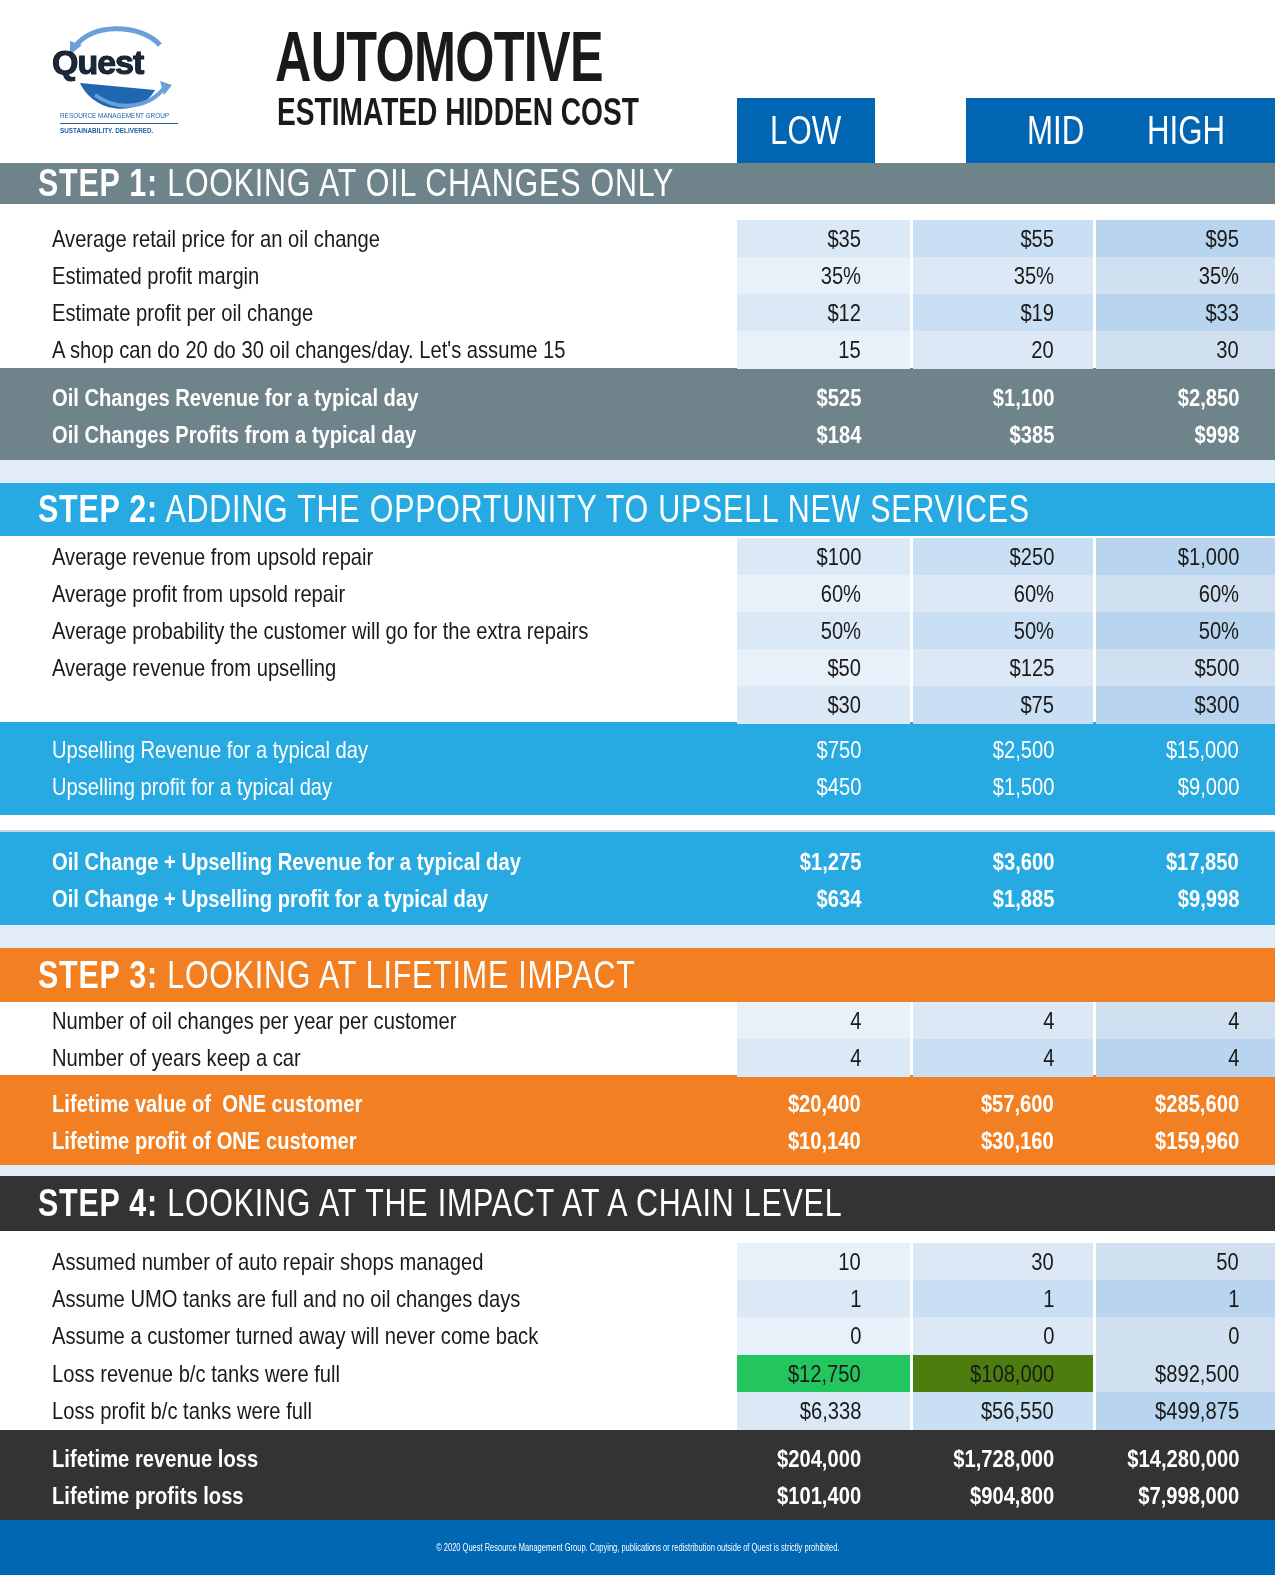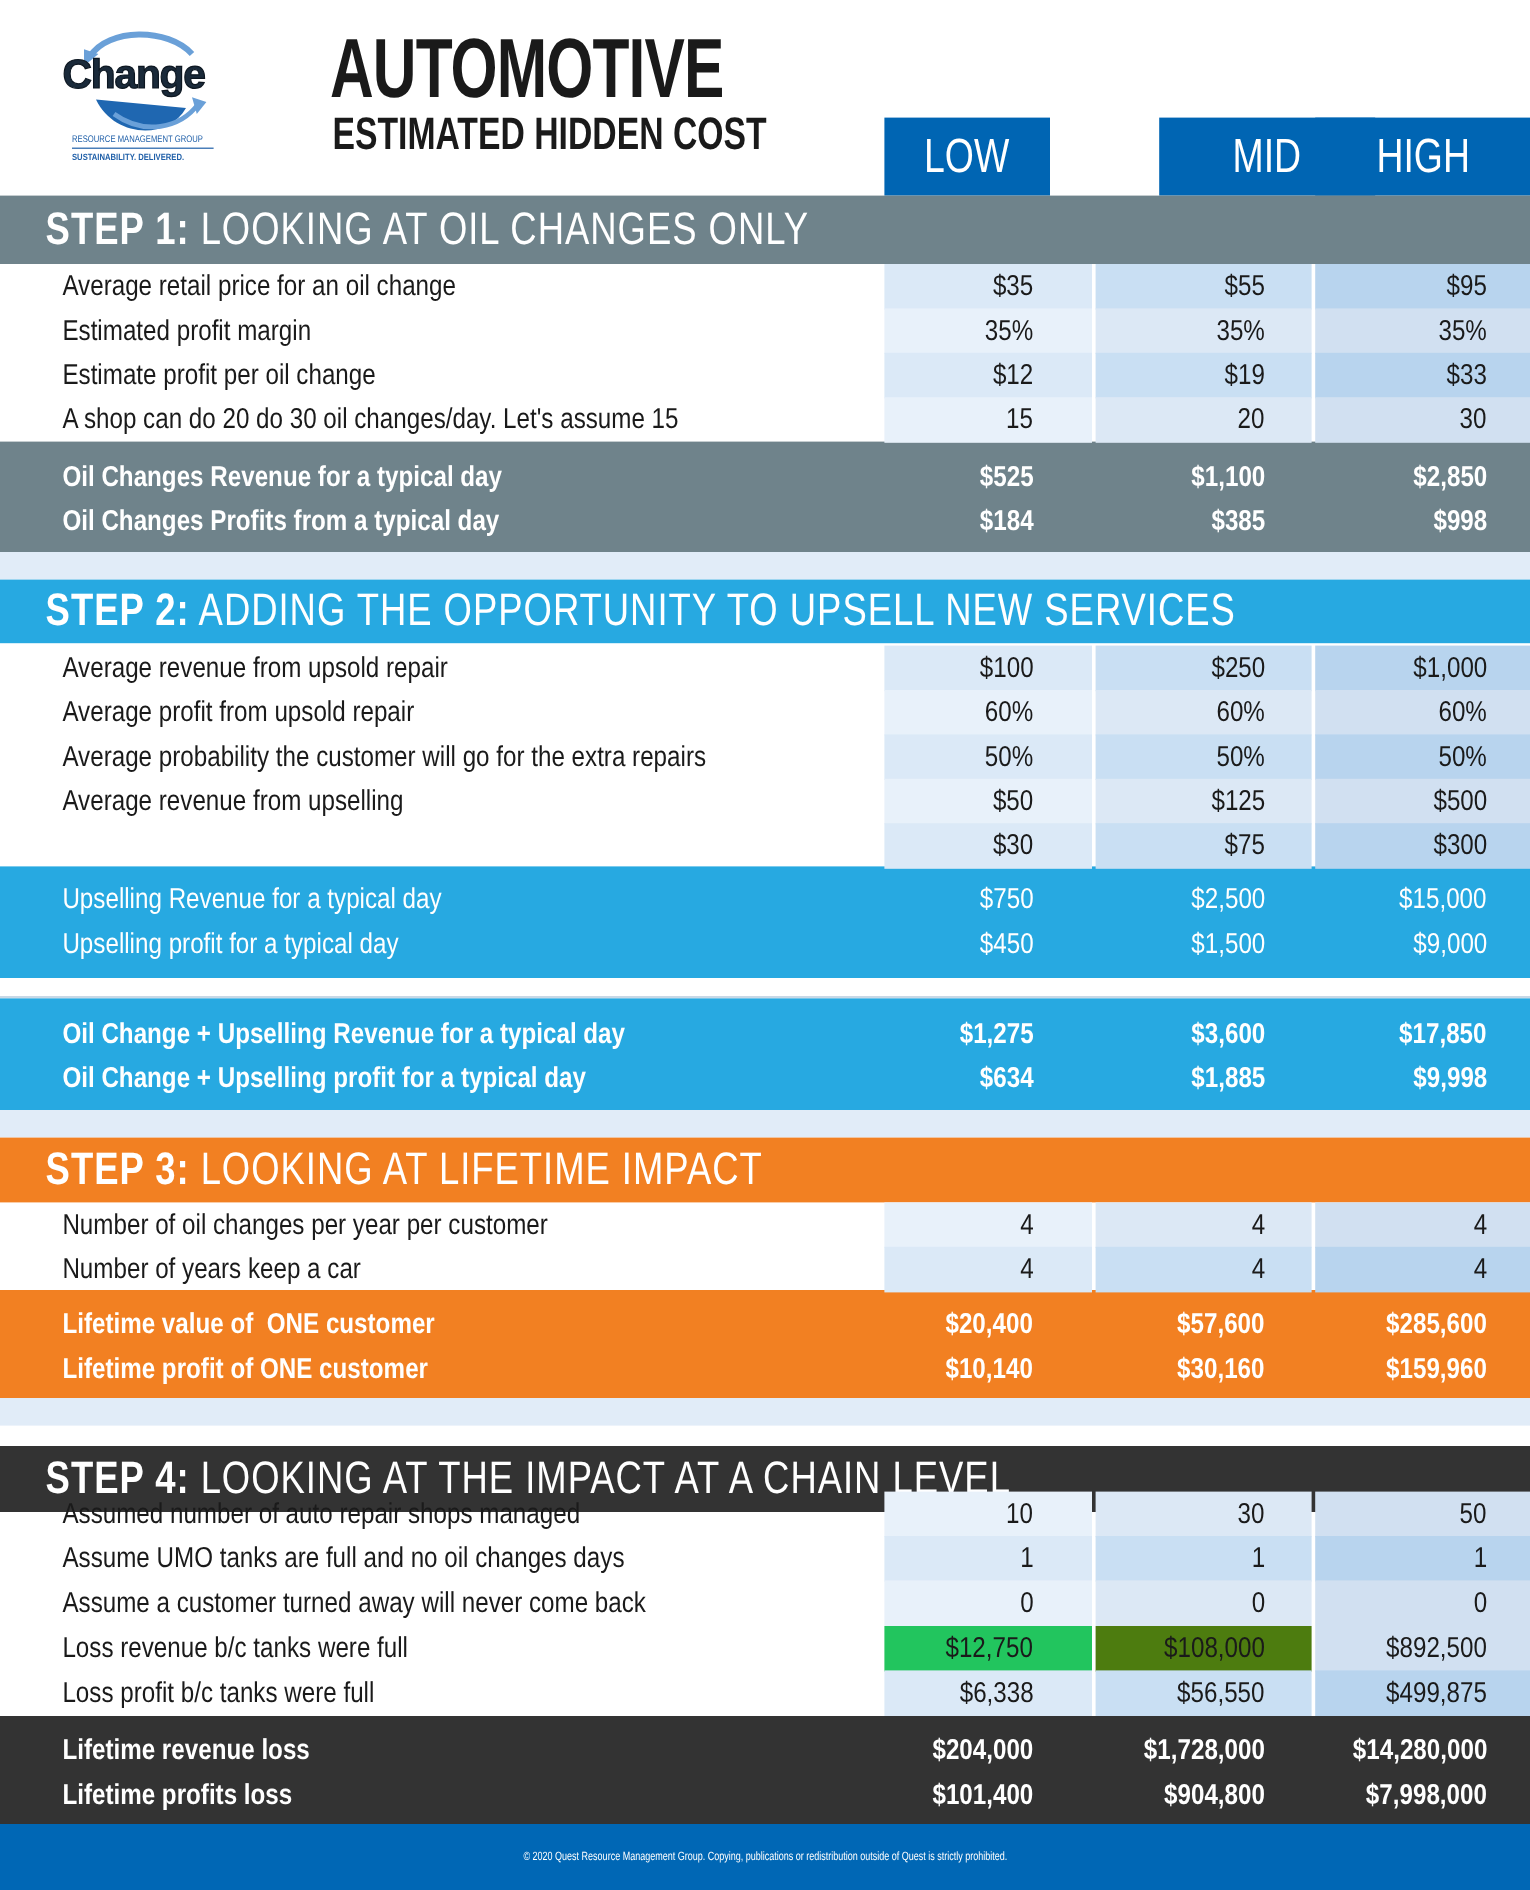--- a/index.html
+++ b/index.html
@@ -37,40 +37,40 @@
 <body>
 
 <div class="abs logo">
   <svg width="160" height="120" viewBox="0 0 160 120" style="position:absolute;left:0;top:0">
     <path d="M120 20 C 100 -2, 50 -2, 35 22" fill="none" stroke="#6aa0d8" stroke-width="5"></path>
     <polygon points="30,16 42,20 30,30" fill="#6aa0d8"></polygon>
     <path d="M40 58 C 55 90, 100 92, 115 65" fill="#1f67b1" stroke="none"></path>
     <path d="M55 70 C 80 88, 110 82, 125 62" fill="none" stroke="#6aa0d8" stroke-width="4"></path>
     <polygon points="120,56 132,60 124,70" fill="#6aa0d8"></polygon>
   </svg>
-  <div class="logo-word">Change</div>
+  <div class="logo-word">Quest</div>
   <div class="logo-sub1">RESOURCE MANAGEMENT GROUP</div>
   <div class="logo-line"></div>
   <div class="logo-sub2">SUSTAINABILITY. DELIVERED.</div>
 </div>
 
 <div class="abs title">AUTOMOTIVE</div>
 <div class="abs subtitle">ESTIMATED HIDDEN COST</div>
 
 <div class="abs colhead" style="left:737px;width:138px">
     <span>LOW</span>
   </div>
 <div class="abs colhead" style="left:966px;width:180px">
     <span>MID</span>
   </div>
 <div class="abs colhead" style="left:1096px;width:179px">
     <span>HIGH</span>
   </div>
 
-<div class="abs stepbar" style="top:163px;height:57px;background:#6f838b">
+<div class="abs stepbar" style="top:163px;height:41px;background:#6f838b">
   <span class="inner"><b>STEP 1:</b> <span>LOOKING AT OIL CHANGES ONLY</span></span>
 </div>
 
 <div id="s1rows"></div>
 
 <div class="abs band" style="top:368px;height:92px;background:#6f838b"></div>
 <div class="abs band" style="top:460px;height:23px;background:#e1ecf8"></div>
 
 <div class="abs stepbar" style="top:483px;height:53px;background:#27a9e1">
   <span class="inner"><b>STEP 2:</b> <span>ADDING THE OPPORTUNITY TO UPSELL NEW SERVICES</span></span>
@@ -79,21 +79,21 @@
 <div class="abs band" style="top:815px;height:17px;background:#ffffff;border-bottom:2px solid #c8d8e6"></div>
 <div class="abs band" style="top:832px;height:93px;background:#27a9e1"></div>
 <div class="abs band" style="top:925px;height:23px;background:#e1ecf8"></div>
 
 <div class="abs stepbar" style="top:948px;height:54px;background:#f28022">
   <span class="inner"><b>STEP 3:</b> <span>LOOKING AT LIFETIME IMPACT</span></span>
 </div>
 <div class="abs band" style="top:1075px;height:90px;background:#f28022"></div>
 <div class="abs band" style="top:1165px;height:23px;background:#e1ecf8"></div>
 
-<div class="abs stepbar" style="top:1205px;height:55px;background:#333333">
+<div class="abs stepbar" style="top:1176px;height:55px;background:#333333">
   <span class="inner"><b>STEP 4:</b> <span>LOOKING AT THE IMPACT AT A CHAIN LEVEL</span></span>
 </div>
 <div class="abs band" style="top:1430px;height:90px;background:#333333"></div>
 
 <div class="abs row" style="top:220px">
   <div class="rowlabel">
       <span>Average retail price for an oil change</span>
     </div>
   <div class="cell c1" style="background:#dbe9f7">
       <span>$35</span>

